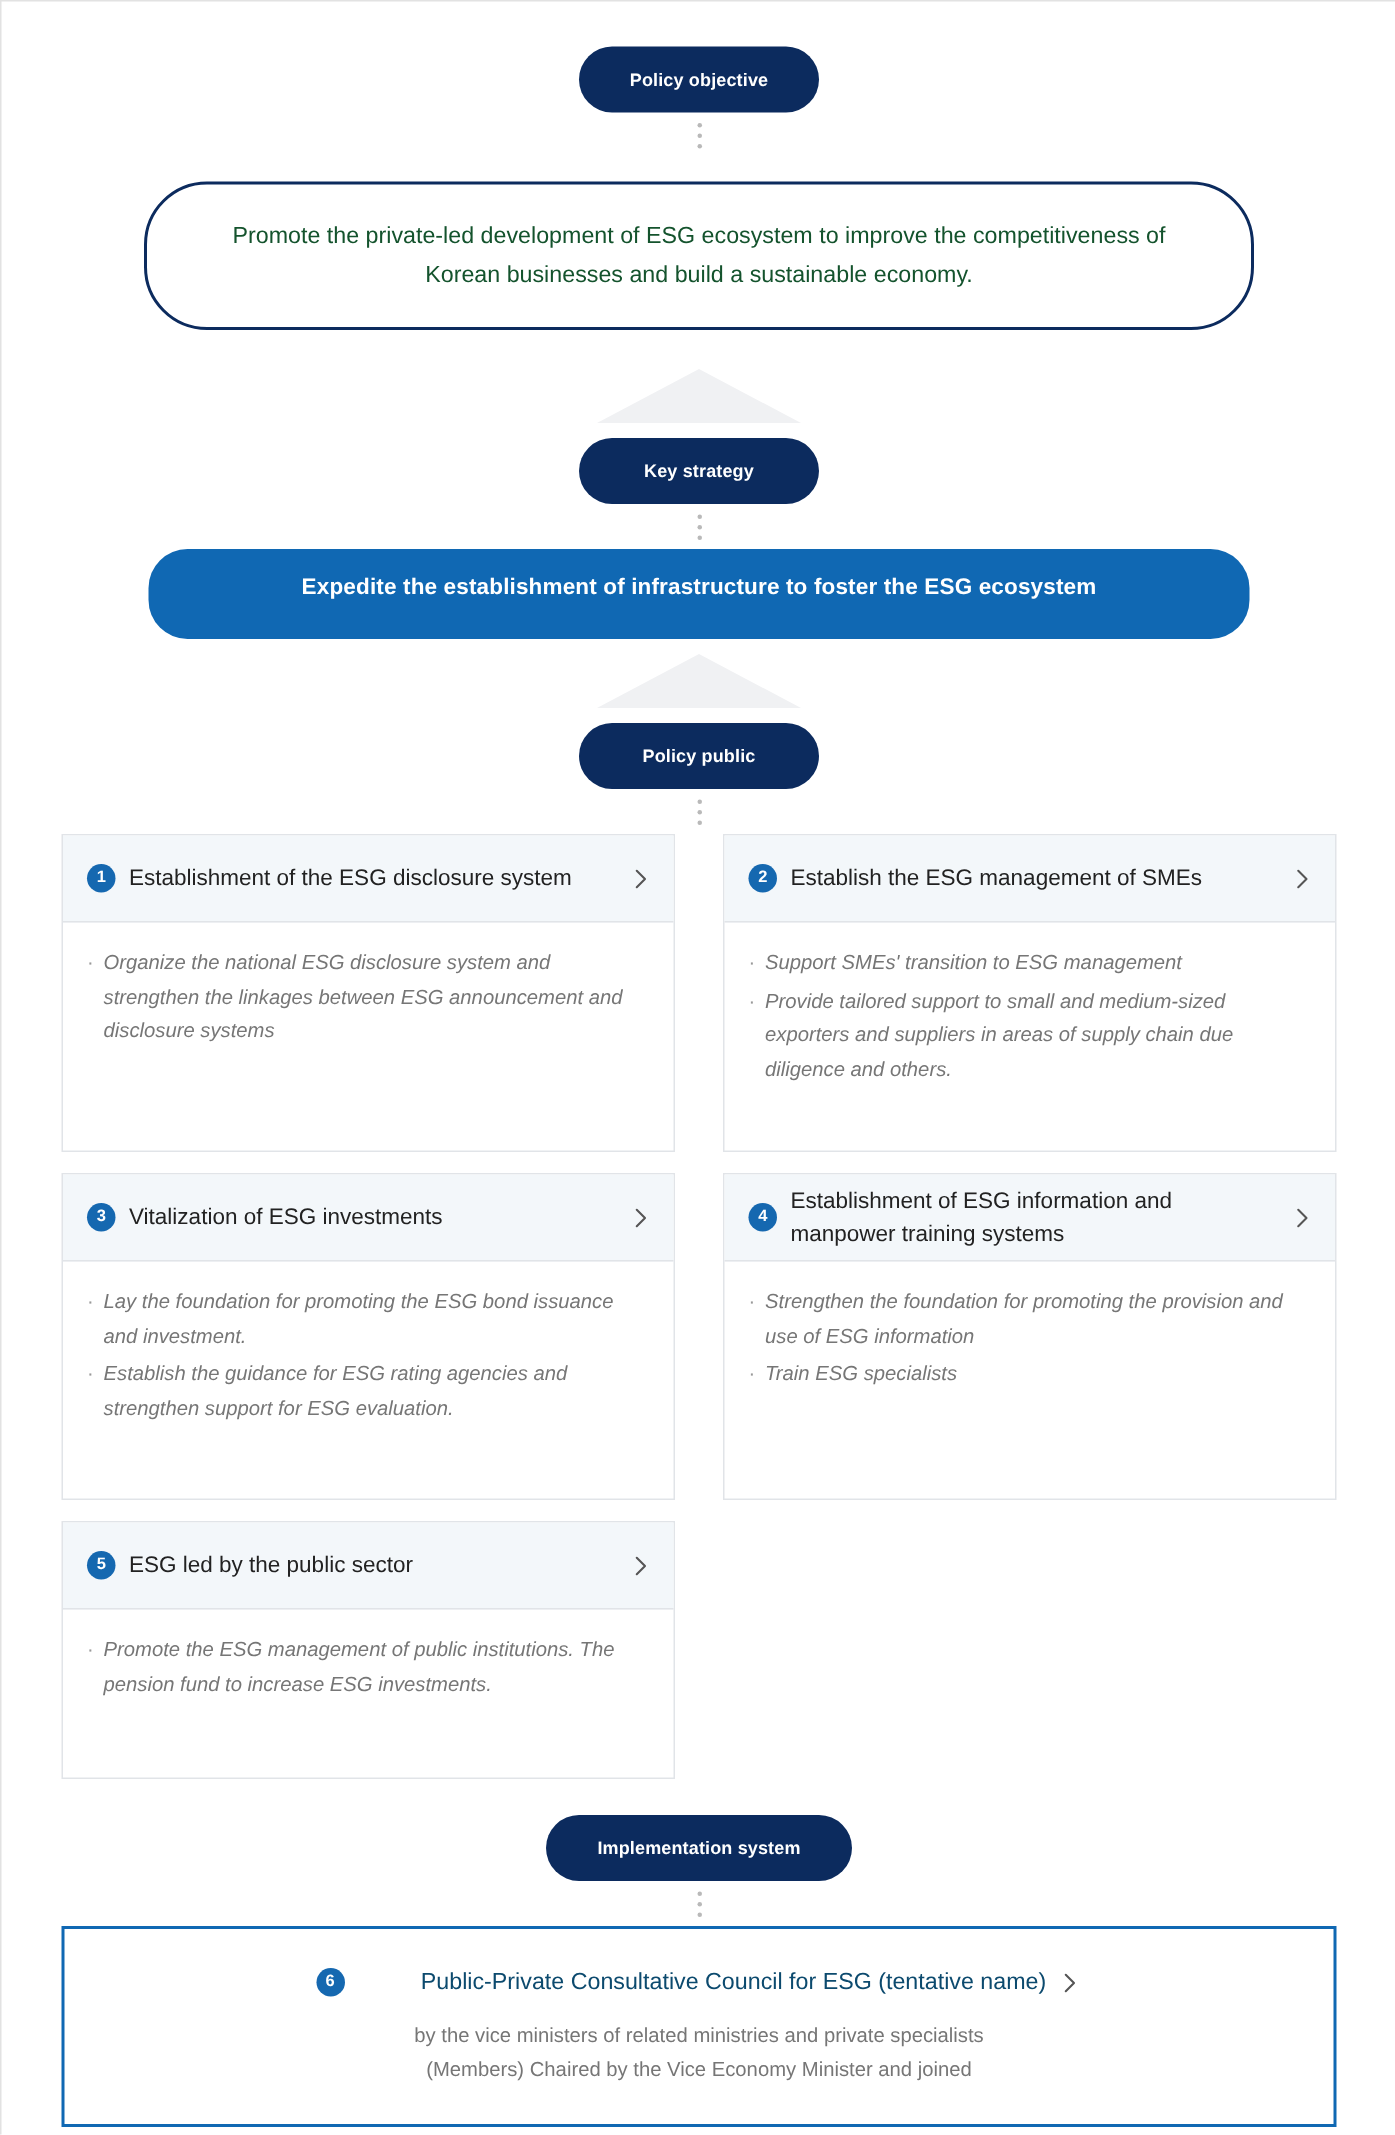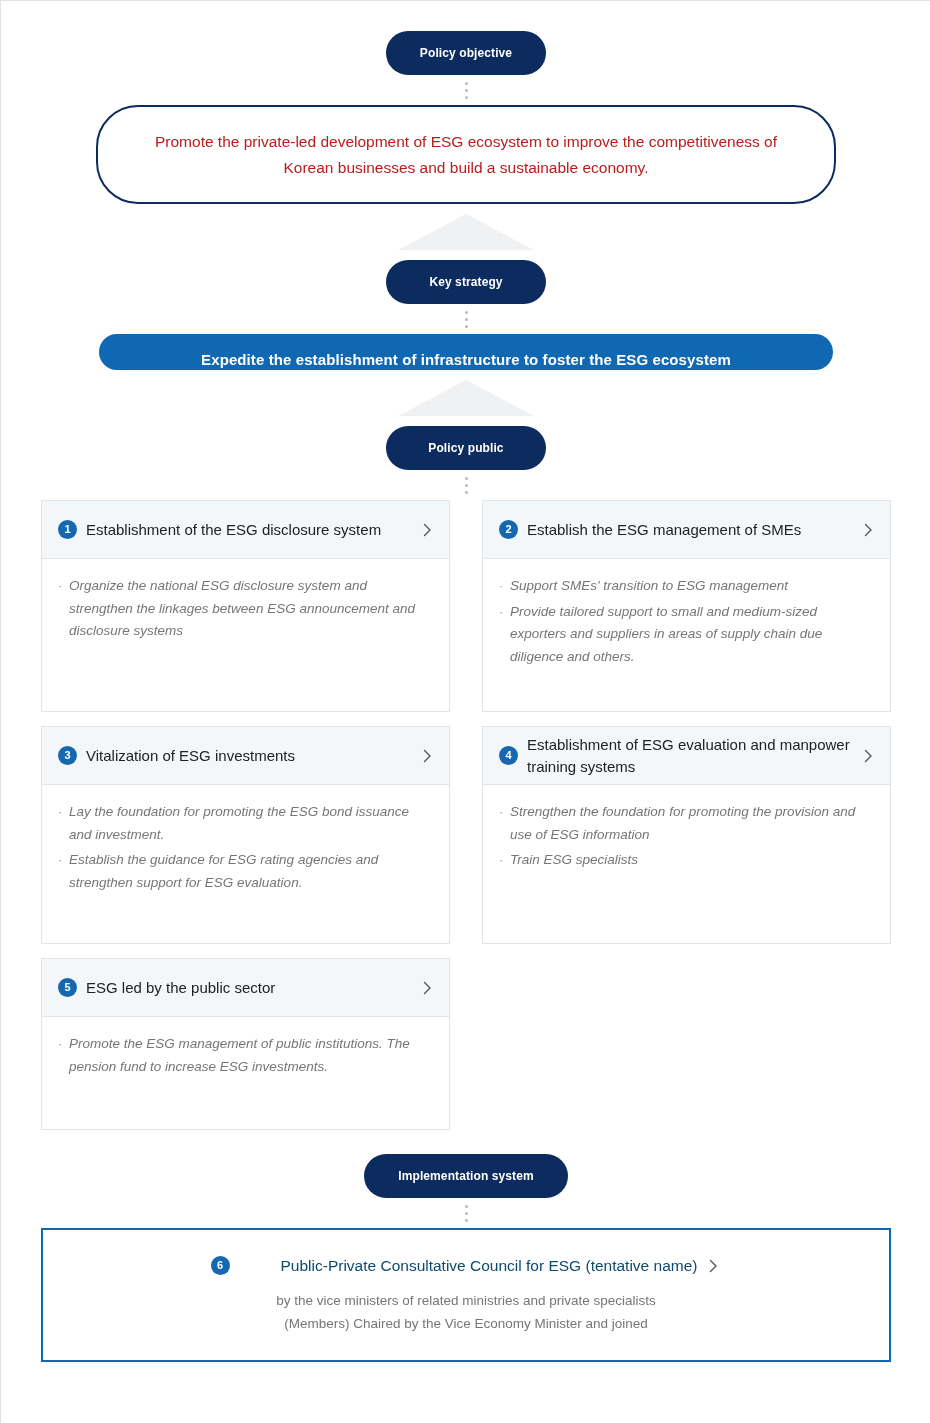--- a/index.html
+++ b/index.html
@@ -56,28 +56,28 @@
   .dots i {
     display: block;
     width: 3px;
     height: 3px;
     border-radius: 50%;
     background: #b9b9b9;
   }
 
   
   .objective {
-    margin: 0 auto;
+    margin: 16px auto;
     width: 740px;
     border: 2px solid #0c2b5e;
     border-radius: 42px;
     box-sizing: border-box;
     padding: 22px 40px;
     text-align: center;
-    color: #b91c1c;
+    color: #14532d;
     font-size: 15.5px;
     line-height: 1.65;
   }
 
   
   .chevron-up {
     height: 56px;
     position: relative;
   }
   .chevron-up::before {
@@ -90,21 +90,21 @@
     height: 0;
     border-left: 68px solid transparent;
     border-right: 68px solid transparent;
     border-bottom: 36px solid #f0f1f3;
   }
 
   
   .strategy-bar {
     margin: 0 auto;
     width: 734px;
-    height: 36px;
+    height: 60px;
     line-height: 52px;
     background: #1068b3;
     color: #ffffff;
     border-radius: 26px;
     text-align: center;
     font-size: 15px;
     font-weight: bold;
     letter-spacing: 0.1px;
   }
 
@@ -322,21 +322,21 @@
         <div class="bul">
           <span class="dot">·</span>
           <span class="txt">Establish the guidance for ESG rating agencies and strengthen support for ESG evaluation.</span>
         </div>
       </div>
     </div>
 
     <div class="card h-mid">
       <div class="card-head">
         <span class="badge">4</span>
-        <span class="card-title">Establishment of ESG evaluation and manpower training systems</span>
+        <span class="card-title">Establishment of ESG information and manpower training systems</span>
         <span class="chev">
           <svg viewBox="0 0 16 16" width="16" height="16" aria-hidden="true">
             <path d="M5.5 2.5 L11 8 L5.5 13.5" fill="none" stroke="#555555" stroke-width="1.4" stroke-linecap="round" stroke-linejoin="round"></path>
           </svg>
         </span>
       </div>
       <div class="card-body">
         <div class="bul">
           <span class="dot">·</span>
           <span class="txt">Strengthen the foundation for promoting the provision and use of ESG information</span>

